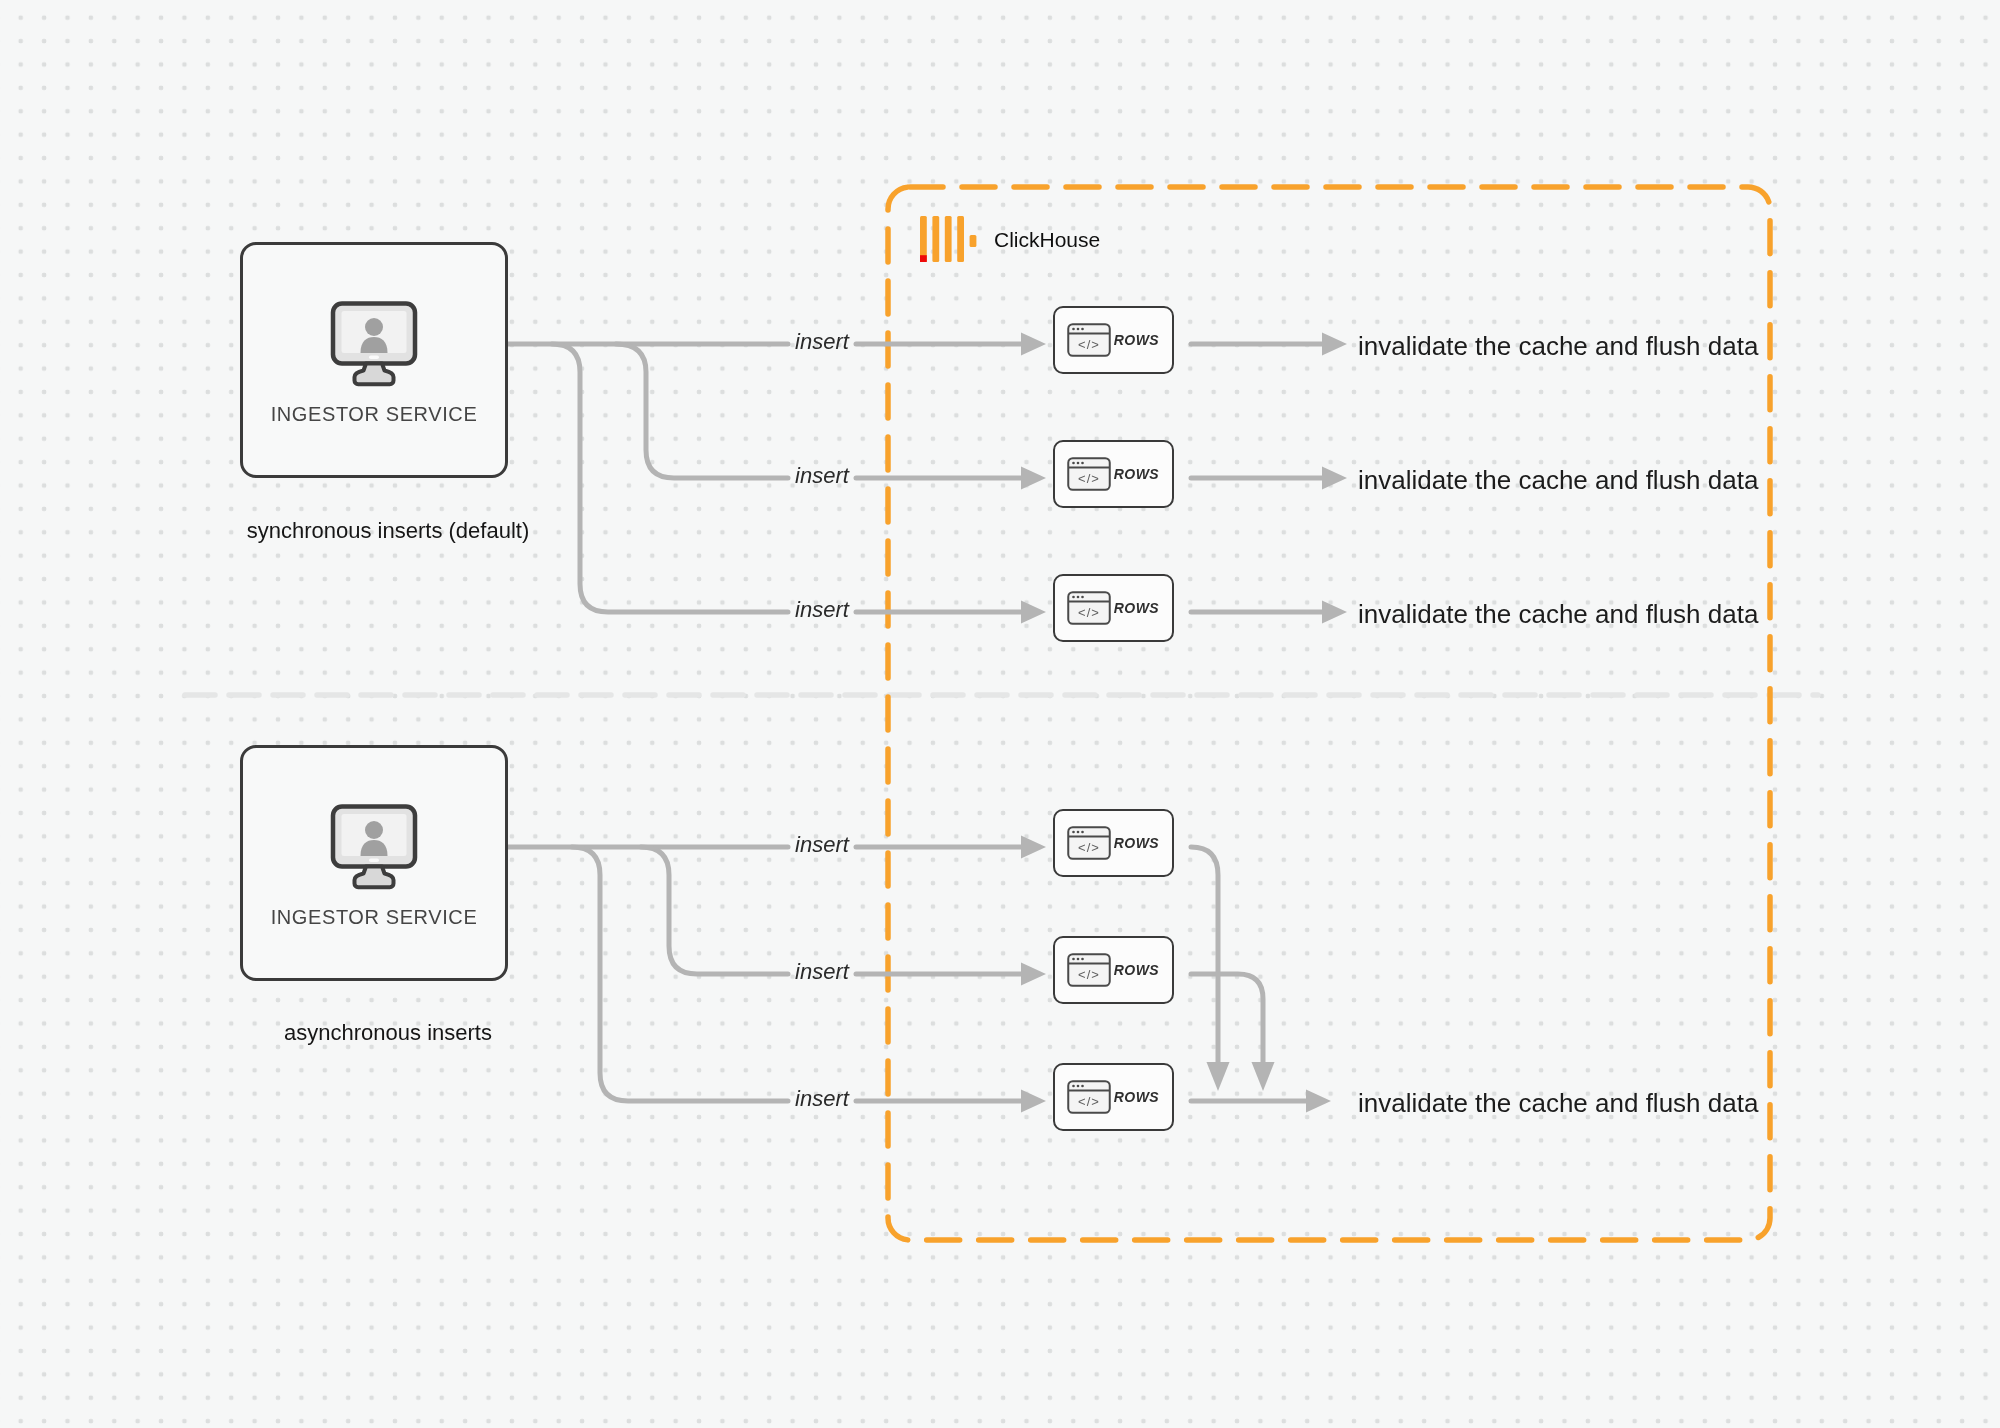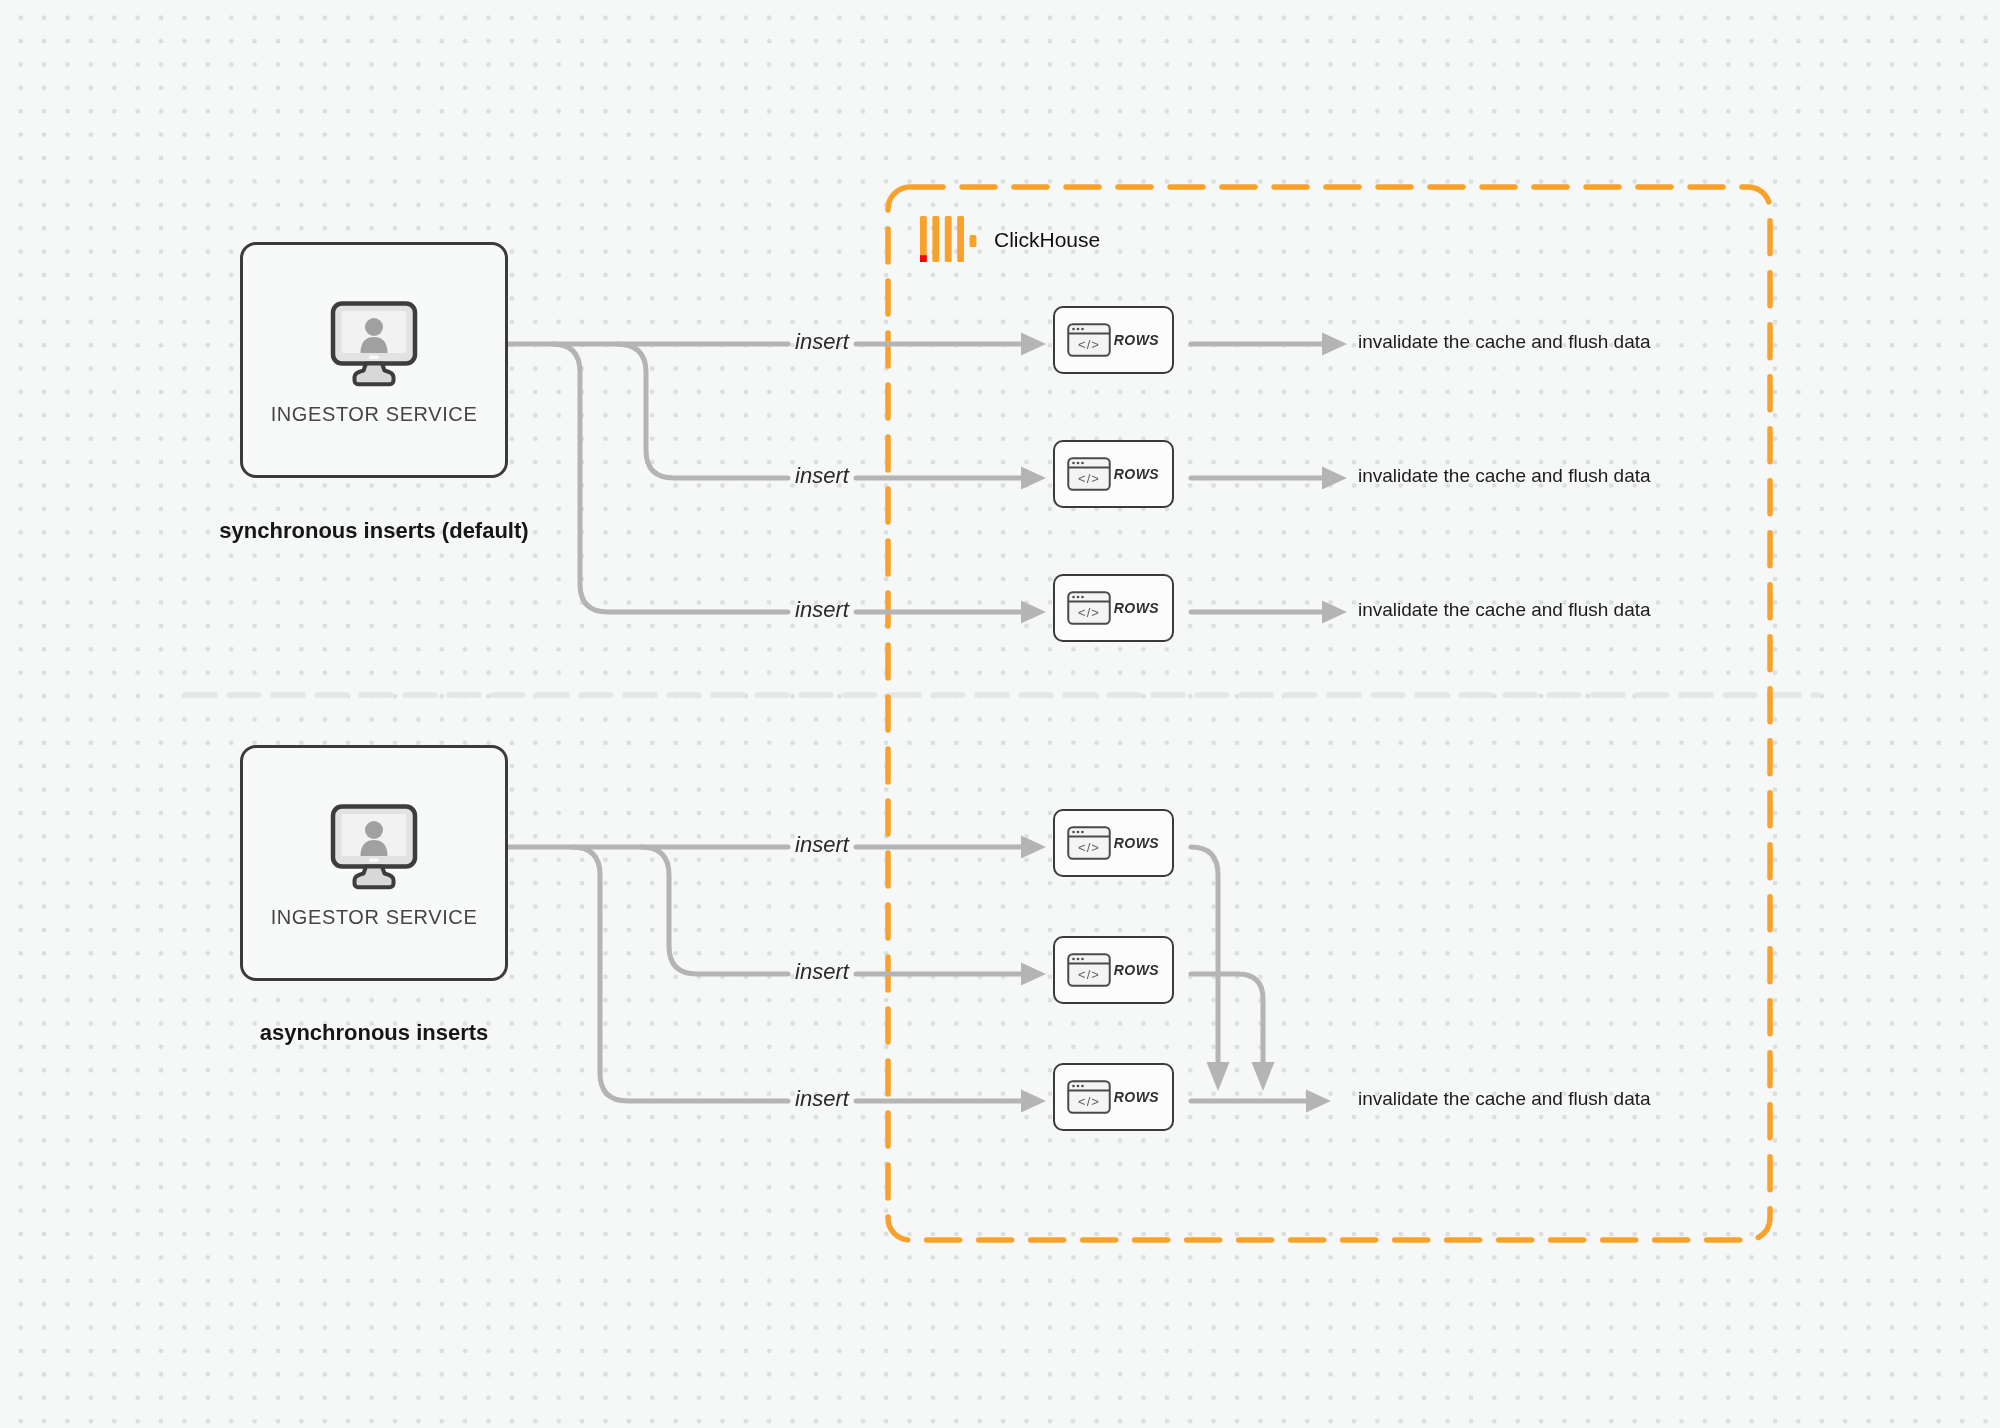--- a/index.html
+++ b/index.html
@@ -18,22 +18,22 @@
     position:absolute;left:240px;width:268px;height:236px;
     border:3.5px solid #3B3B3B;border-radius:16px;background:#F8F9F9;
     display:flex;flex-direction:column;align-items:center;justify-content:center;
     box-sizing:border-box;padding-top:6px;
   }
   .service-box .label{
     margin-top:13px;font-size:20px;letter-spacing:.6px;color:#454545;white-space:nowrap;
   }
 
   .caption{
-    position:absolute;left:194px;width:360px;text-align:center;
-    font-size:22px;font-weight:700;color:#161616;white-space:nowrap;
+    position:absolute;left:208px;width:360px;text-align:center;
+    font-size:22px;font-weight:400;color:#161616;white-space:nowrap;
   }
 
   
   .ch-header{position:absolute;left:920px;top:216px;height:48px;display:flex;align-items:center;gap:17px;}
   .ch-header .ch-label{font-size:21px;font-weight:400;color:#101010;white-space:nowrap;}
 
   
   .rows-card{
     position:absolute;left:1053px;width:121px;height:68px;box-sizing:border-box;
     border:2.5px solid #3A3A3A;border-radius:10px;background:#FCFCFC;
@@ -48,21 +48,21 @@
   .rows-card .rows-label{
     margin-left:auto;margin-right:13px;font-style:italic;font-weight:600;
     font-size:14px;letter-spacing:.4px;color:#2E2E2E;
   }
 
   .insert-label{
     position:absolute;left:774px;width:96px;text-align:center;
     font-size:22px;color:#2A2A2A;white-space:nowrap;font-style:italic;
   }
   .result-label{
-    position:absolute;left:1358px;font-size:19px;color:#1C1C1C;white-space:nowrap;
+    position:absolute;left:1358px;font-size:26px;color:#1C1C1C;white-space:nowrap;
   }
 </style>
 </head>
 <body>
 
 <div id="canvas">
 
   <svg class="layer" viewBox="0 0 2000 1428">
 
     <line x1="185" y1="695" x2="1818" y2="695" stroke="#E5E6E6" stroke-width="5.5" stroke-linecap="round" stroke-dasharray="30 14"></line>

